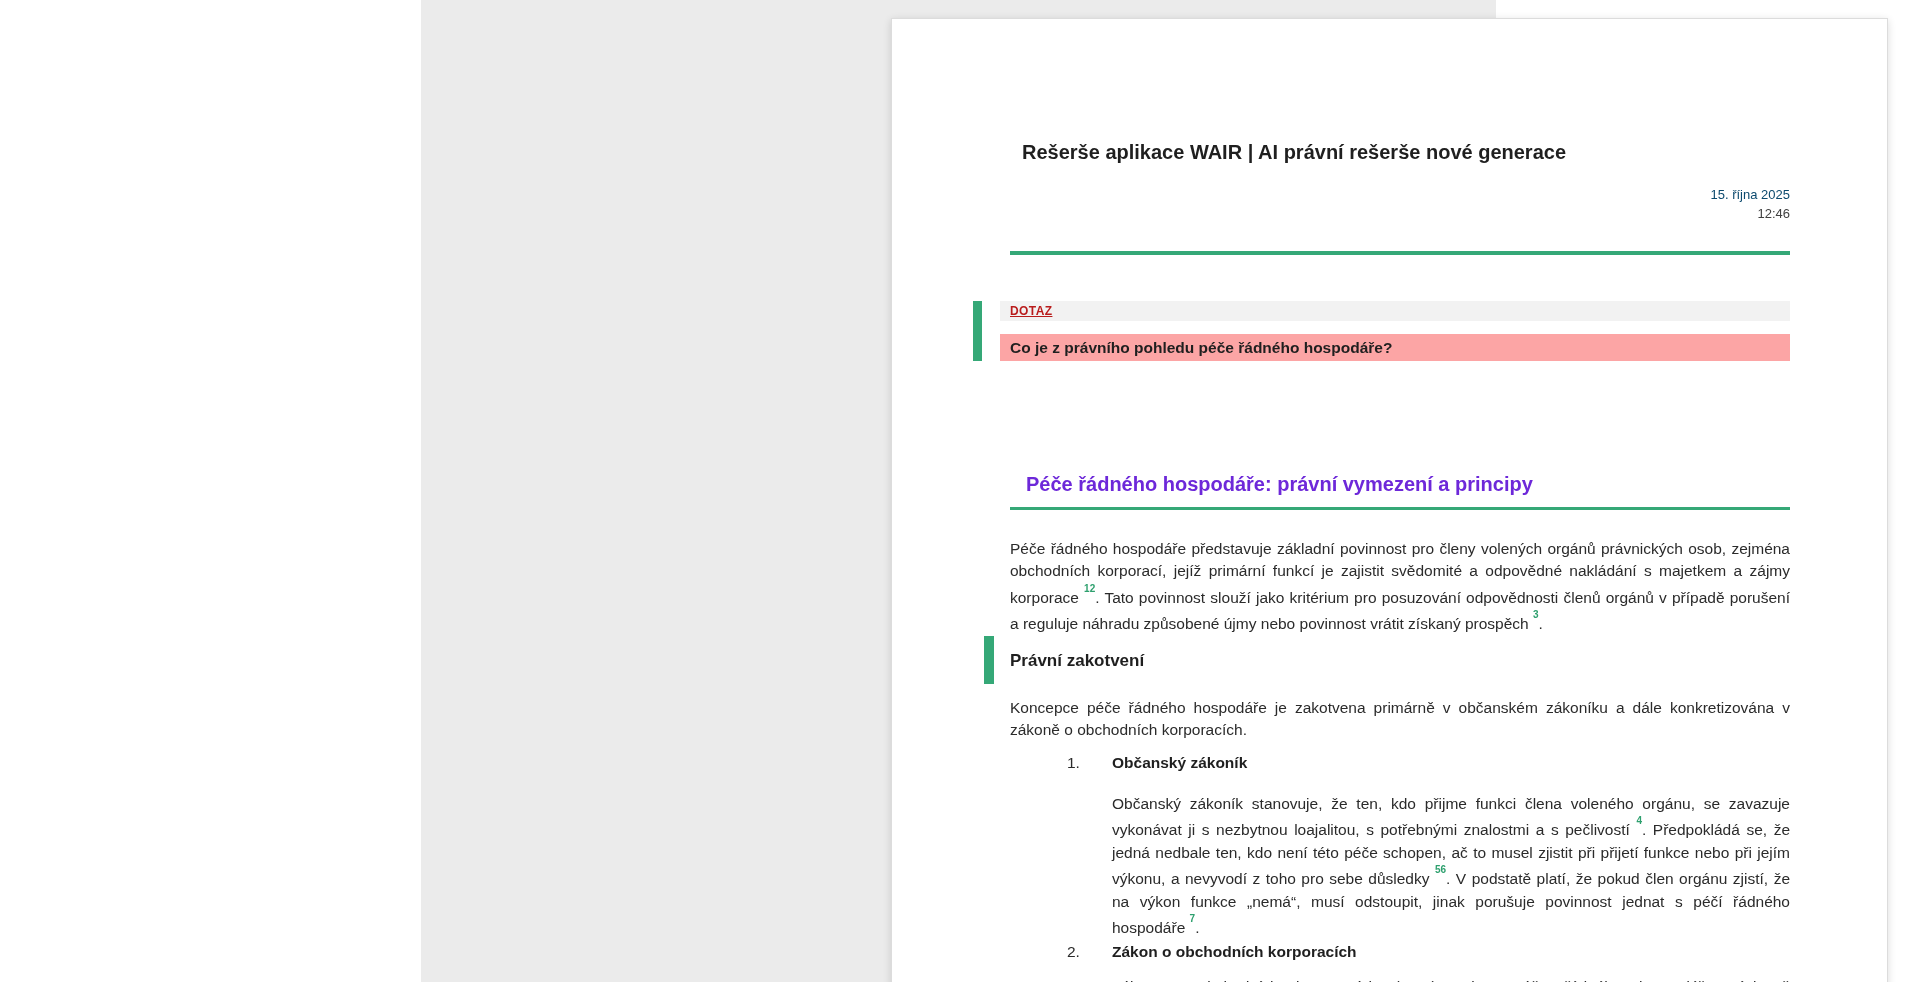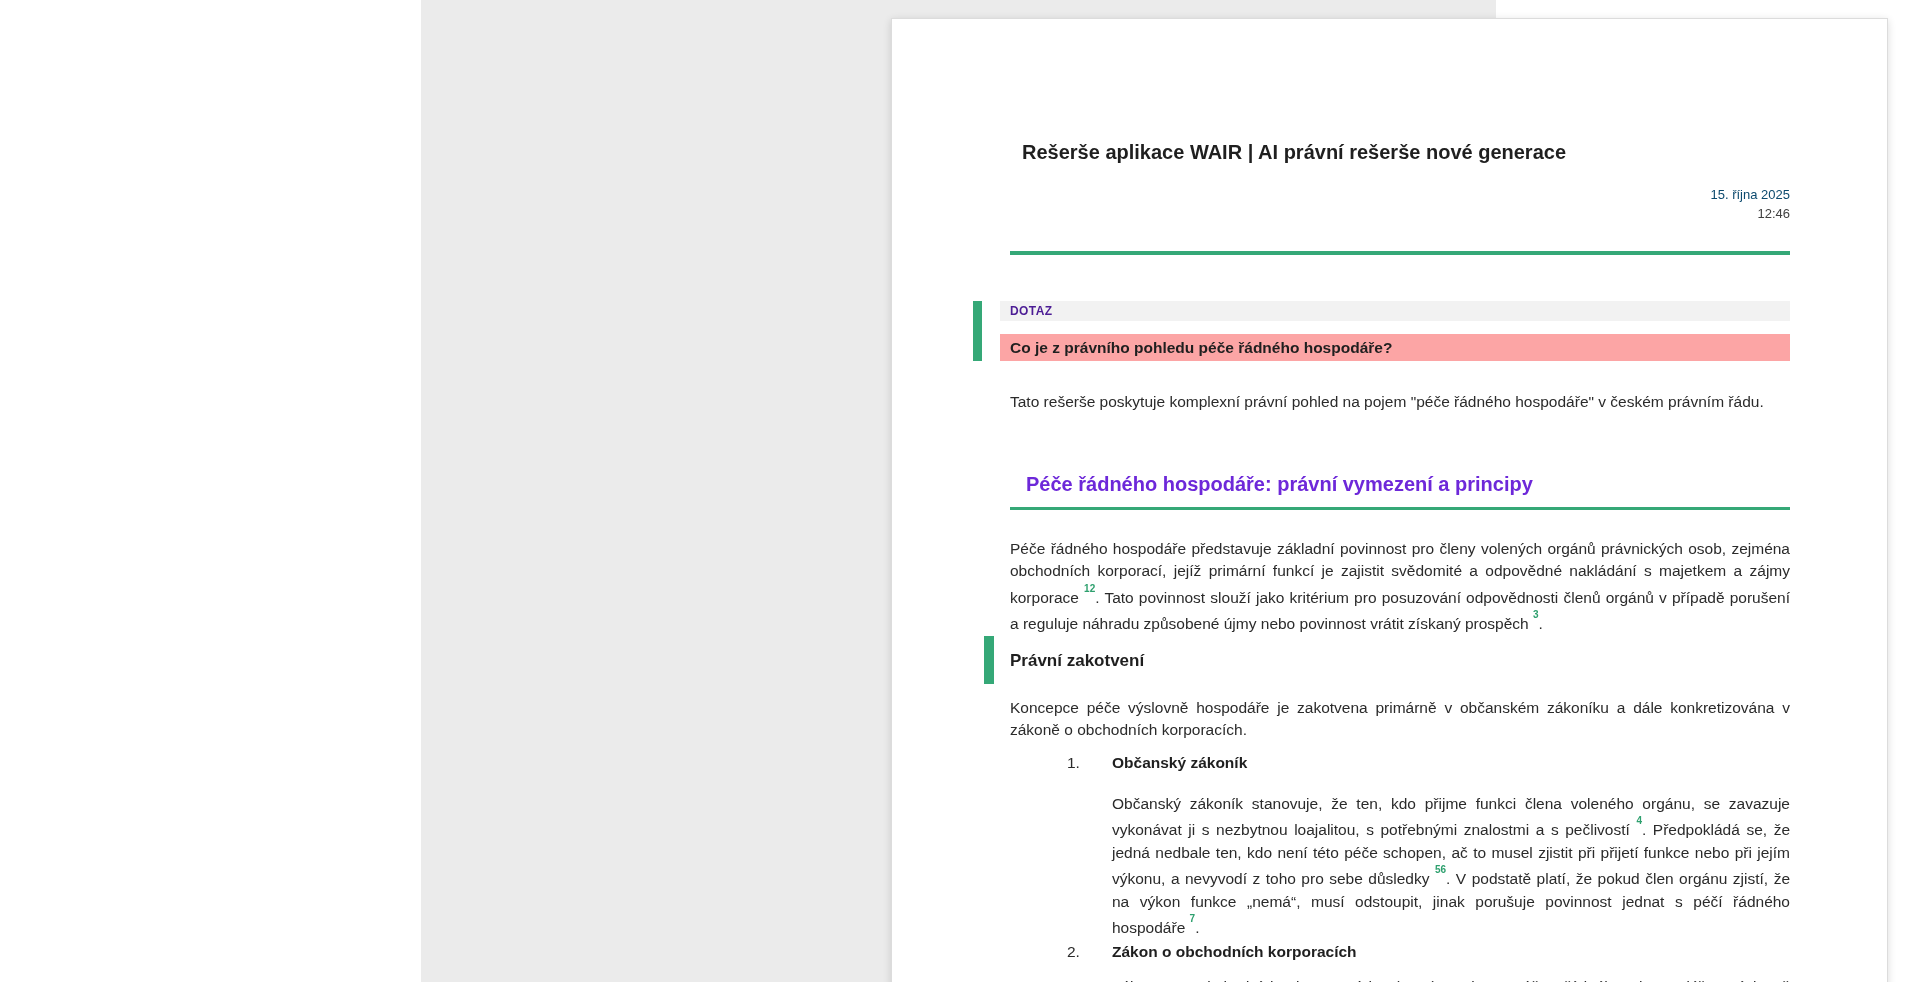--- a/index.html
+++ b/index.html
@@ -17,22 +17,22 @@
   .meta-date { position:absolute; top:168px; right:0; font-size:13px; color:#0c4a6e; }
   .meta-time { position:absolute; top:187px; right:0; font-size:13px; color:#404040; }
   .rule-top  { position:absolute; top:232px; left:0; width:100%; height:4px;
                background:#35a877; }
 
   .dotaz { position:absolute; top:282px; left:0; width:100%; }
   .dotaz .vbar { position:absolute; left:-37px; top:0; width:9px; height:60px;
                  background:#35a877; }
   .dotaz .label-bar { margin-left:-10px; width:calc(100% + 10px); height:20px;
                       background:#f2f2f2; padding-left:10px; line-height:20px;
-                      font-size:12px; font-weight:bold; color:#4c1d95;
-                      letter-spacing:0.4px; }
+                      font-size:12px; font-weight:bold; color:#b91c1c;
+                      letter-spacing:0.4px;text-decoration:underline; }
   .dotaz .gap { height:13px; }
   .dotaz .q-bar { margin-left:-10px; width:calc(100% + 10px); height:27px;
                   background:#fca5a5; padding-left:10px; line-height:27px;
                   font-size:15.5px; font-weight:bold; color:#1f1f1f; }
 
   .body-text { font-size:15.5px; line-height:22.4px; color:#2b2b2b;
                text-align:justify; }
   .intro { position:absolute; top:372px; left:0; width:100%; }
 
   .h1 { position:absolute; top:454px; left:16px; width:100%;
@@ -71,31 +71,30 @@
       <div class="meta-time">12:46</div>
       <div class="rule-top"></div>
 
       <div class="dotaz">
         <div class="vbar"></div>
         <div class="label-bar">DOTAZ</div>
         <div class="gap"></div>
         <div class="q-bar">Co je z právního pohledu péče řádného hospodáře?</div>
       </div>
 
-      <p class="body-text intro">Tato rešerše poskytuje komplexní právní pohled na pojem "péče řádného hospodáře" v českém právním řádu.</p>
 
       <div class="h1">Péče řádného hospodáře: právní vymezení a principy</div>
       <div class="h1-rule"></div>
 
       <p class="body-text p1"><span>Péče řádného hospodáře představuje základní povinnost pro členy volených orgánů právnických osob, zejména obchodních korporací, jejíž primární funkcí je zajistit svědomité a odpovědné nakládání s majetkem a zájmy korporace </span><sup class="cite">12</sup><span>. Tato povinnost slouží jako kritérium pro posuzování odpovědnosti členů orgánů v případě porušení a reguluje náhradu způsobené újmy nebo povinnost vrátit získaný prospěch </span><sup class="cite">3</sup><span>.</span></p>
 
       <div class="h2-bar"></div>
       <div class="h2">Právní zakotvení</div>
 
-      <p class="body-text p2">Koncepce péče výslovně hospodáře je zakotvena primárně v občanském zákoníku a dále konkretizována v zákoně o obchodních korporacích.</p>
+      <p class="body-text p2">Koncepce péče řádného hospodáře je zakotvena primárně v občanském zákoníku a dále konkretizována v zákoně o obchodních korporacích.</p>
 
       <div class="li-row li-1">
         <span class="li-num">1.</span>
         <span class="li-title">Občanský zákoník</span>
       </div>
 
       <p class="body-text p3"><span>Občanský zákoník stanovuje, že ten, kdo přijme funkci člena voleného orgánu, se zavazuje vykonávat ji s nezbytnou loajalitou, s potřebnými znalostmi a s pečlivostí </span><sup class="cite">4</sup><span>. Předpokládá se, že jedná nedbale ten, kdo není této péče schopen, ač to musel zjistit při přijetí funkce nebo při jejím výkonu, a nevyvodí z toho pro sebe důsledky </span><sup class="cite">56</sup><span>. V podstatě platí, že pokud člen orgánu zjistí, že na výkon funkce „nemá“, musí odstoupit, jinak porušuje povinnost jednat s péčí řádného hospodáře </span><sup class="cite">7</sup><span>.</span></p>
 
       <div class="li-row li-2">
         <span class="li-num">2.</span>

